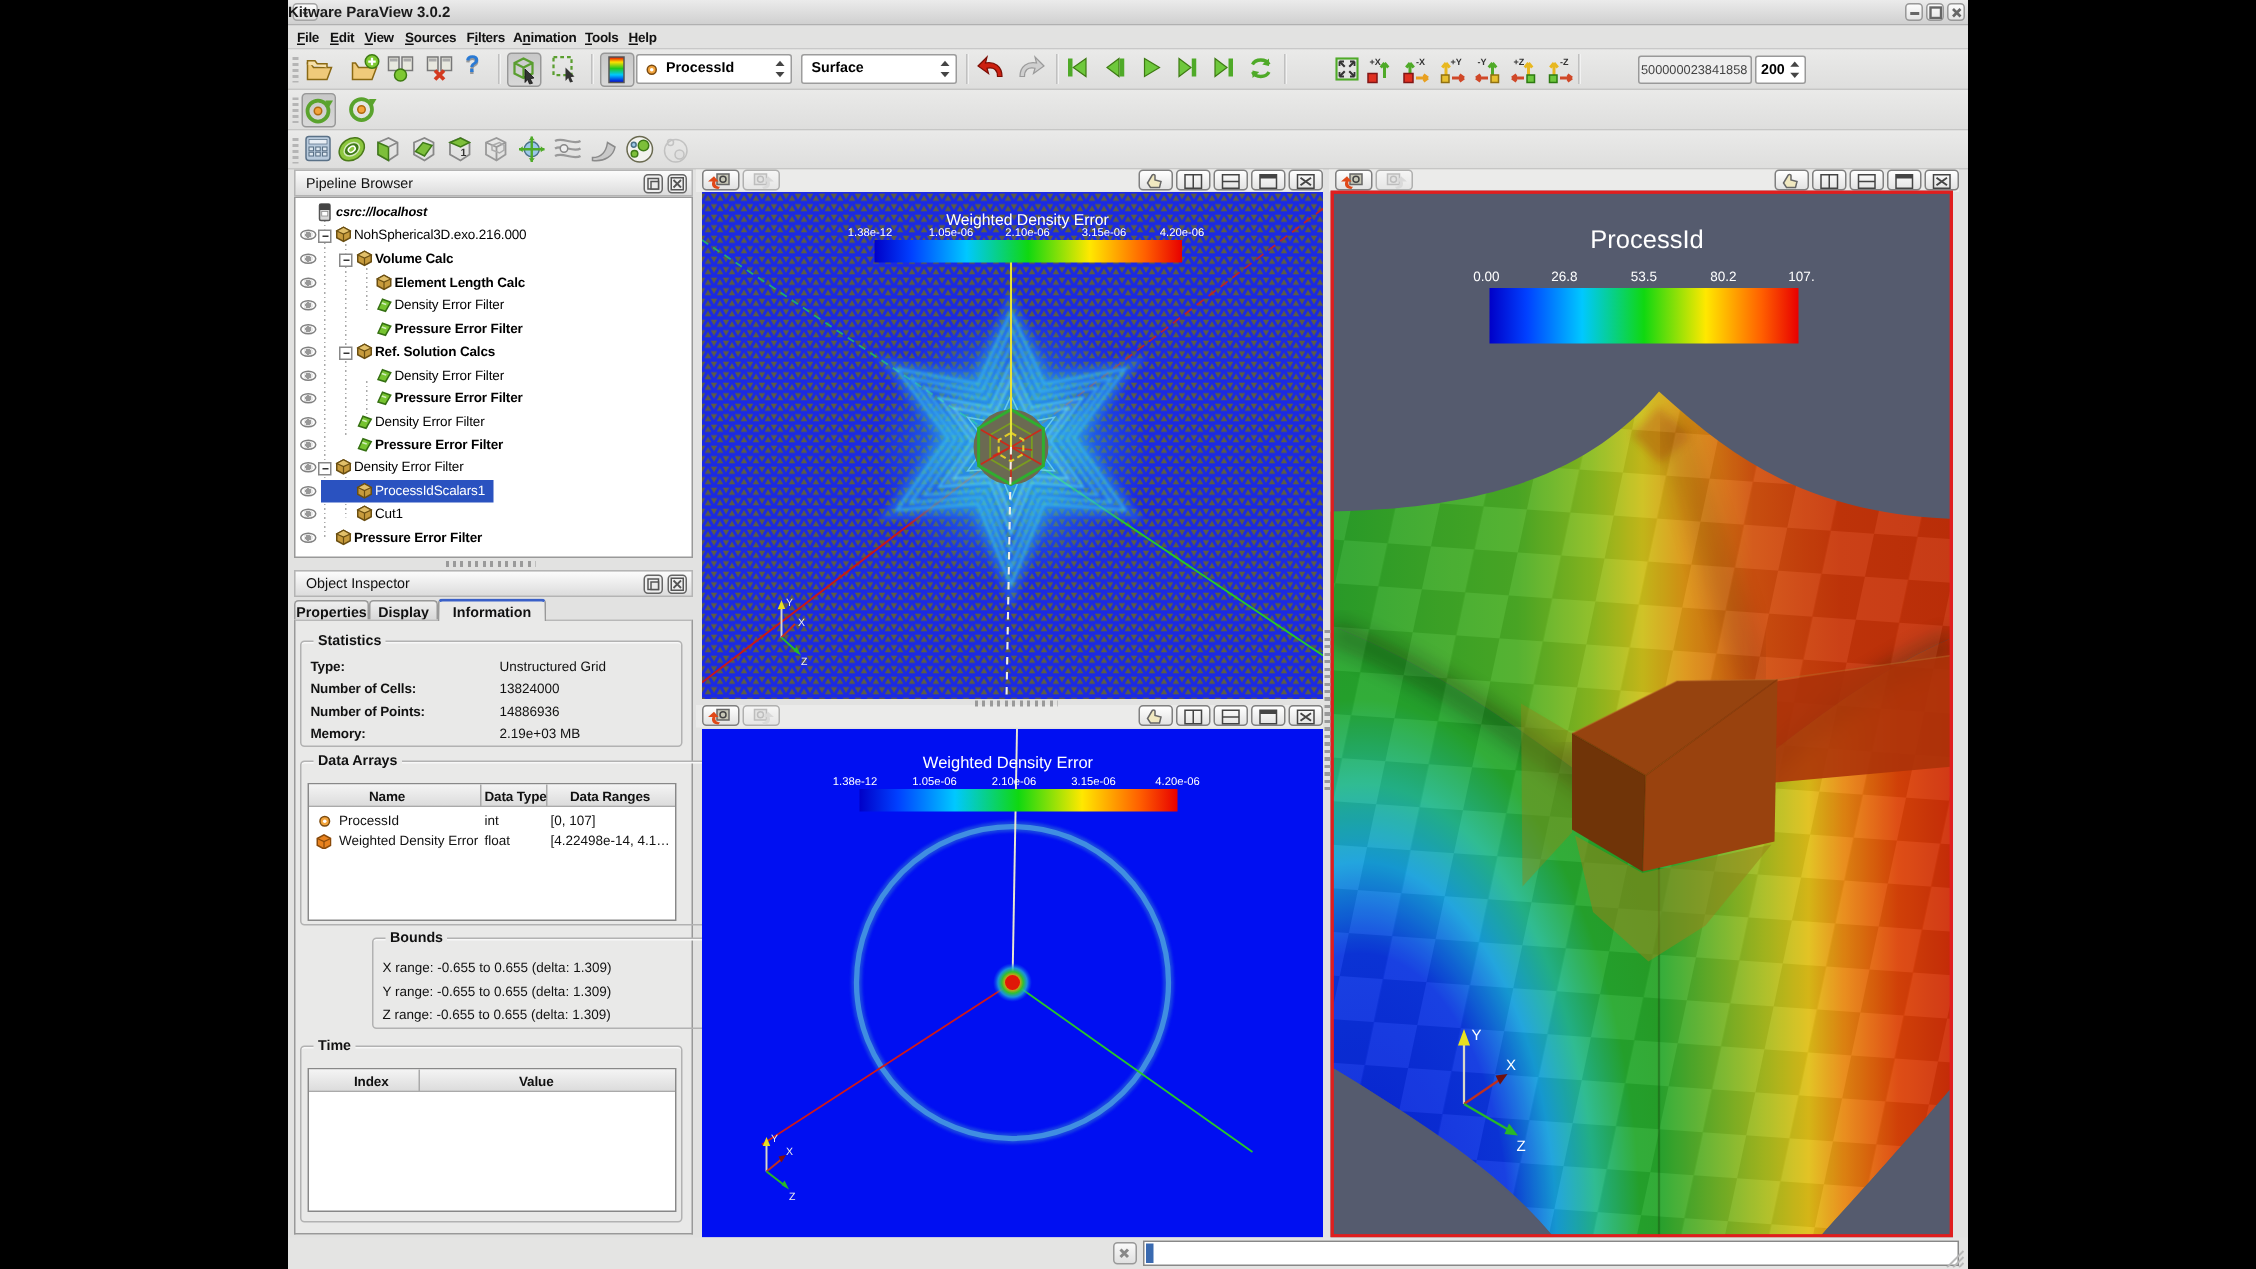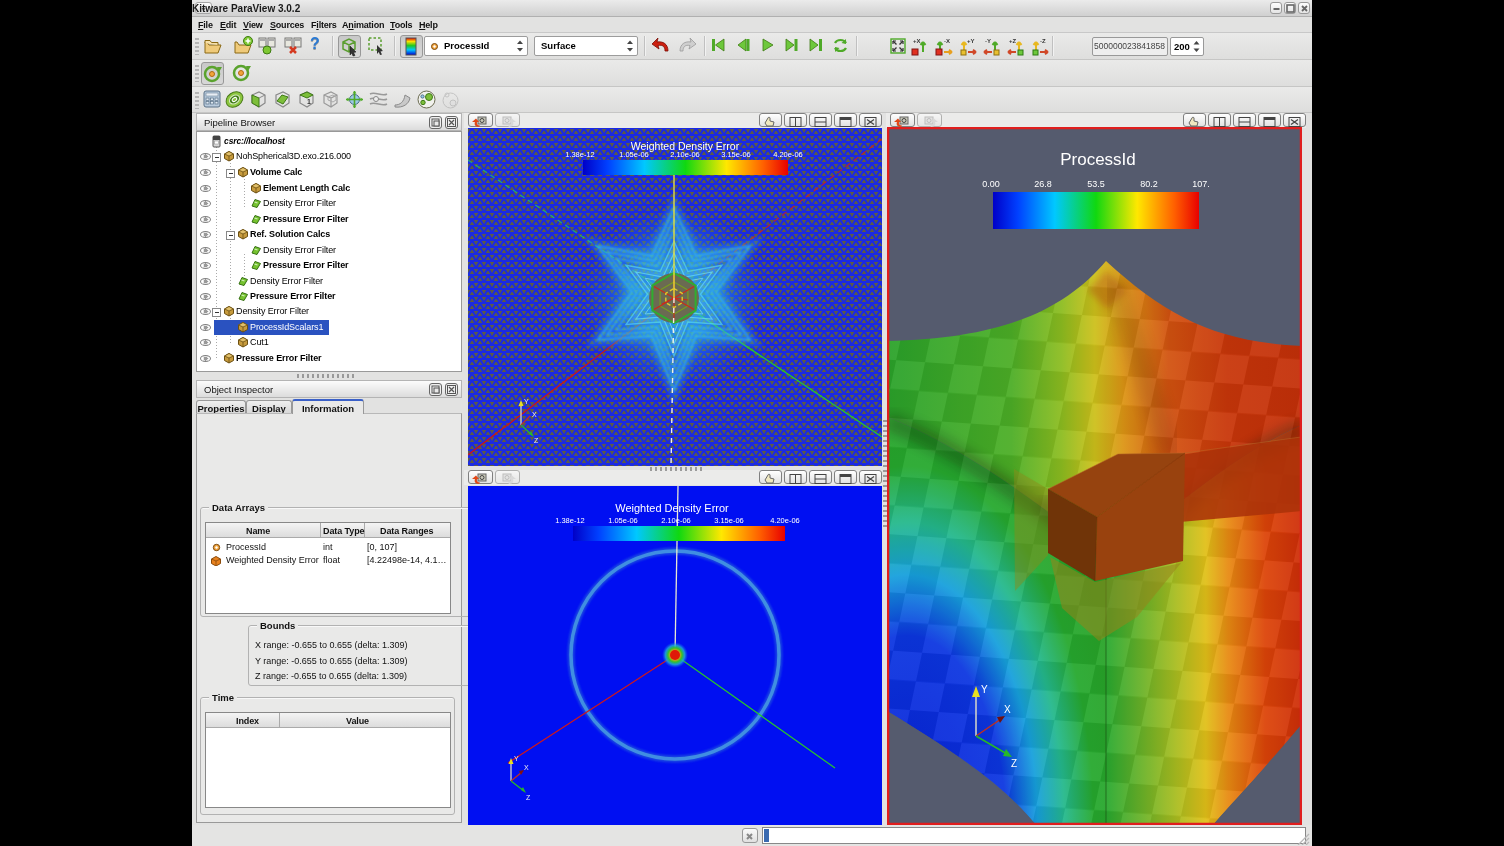--- a/index.html
+++ b/index.html
@@ -486,20 +486,31 @@
           <rect x="1.5" y="1.5" width="8" height="8" fill="none" stroke="#555"></rect>
           <path d="M3 3 L8 8 M8 3 L3 8" stroke="#555" stroke-width="1.2"></path>
         </svg></div>
   </div>
   <div id="oi-tabs">
     <div class="tab" style="left:0px; width:50px;">Properties</div>
     <div class="tab" style="left:50px; width:46px;">Display</div>
     <div class="tab tabsel" style="left:96px; width:72px;">Information</div>
   </div>
   <div id="oi-body">
+    <div class="gbox" style="left:3px;top:13px;width:255px;height:71px;">
+      <div class="glabel">Statistics</div>
+      <div class="fline" style="left:6px;top:11px;"><b>Type:</b></div>
+        <div class="fline" style="left:132px;top:11px;">Unstructured Grid</div>
+      <div class="fline" style="left:6px;top:26px;"><b>Number of Cells:</b></div>
+        <div class="fline" style="left:132px;top:26px;">13824000</div>
+      <div class="fline" style="left:6px;top:41px;"><b>Number of Points:</b></div>
+        <div class="fline" style="left:132px;top:41px;">14886936</div>
+      <div class="fline" style="left:6px;top:56px;"><b>Memory:</b></div>
+        <div class="fline" style="left:132px;top:56px;">2.19e+03 MB</div>
+    </div>
     <div class="gbox" style="left:3px;top:93px;width:283px;height:110px;">
       <div class="glabel">Data Arrays</div>
       <div style="position:absolute;left:4px;top:14px;width:246px;height:92px;background:#fff;border:1px solid #888;">
         <div style="position:absolute;left:0;top:0;width:244px;height:15px;background:linear-gradient(#f4f4f4,#dcdcdc);border-bottom:1px solid #aaa;"></div>
         <div style="position:absolute;left:114px;top:0;width:1px;height:15px;background:#aaa;"></div>
         <div style="position:absolute;left:158px;top:0;width:1px;height:15px;background:#aaa;"></div>
         <div class="fline" style="left:40px;top:3px;"><b>Name</b></div>
         <div class="fline" style="left:117px;top:3px;"><b>Data Type</b></div>
         <div class="fline" style="left:174px;top:3px;"><b>Data Ranges</b></div>
         <svg class="icon" style="left:6px;top:20px" width="9" height="9">

